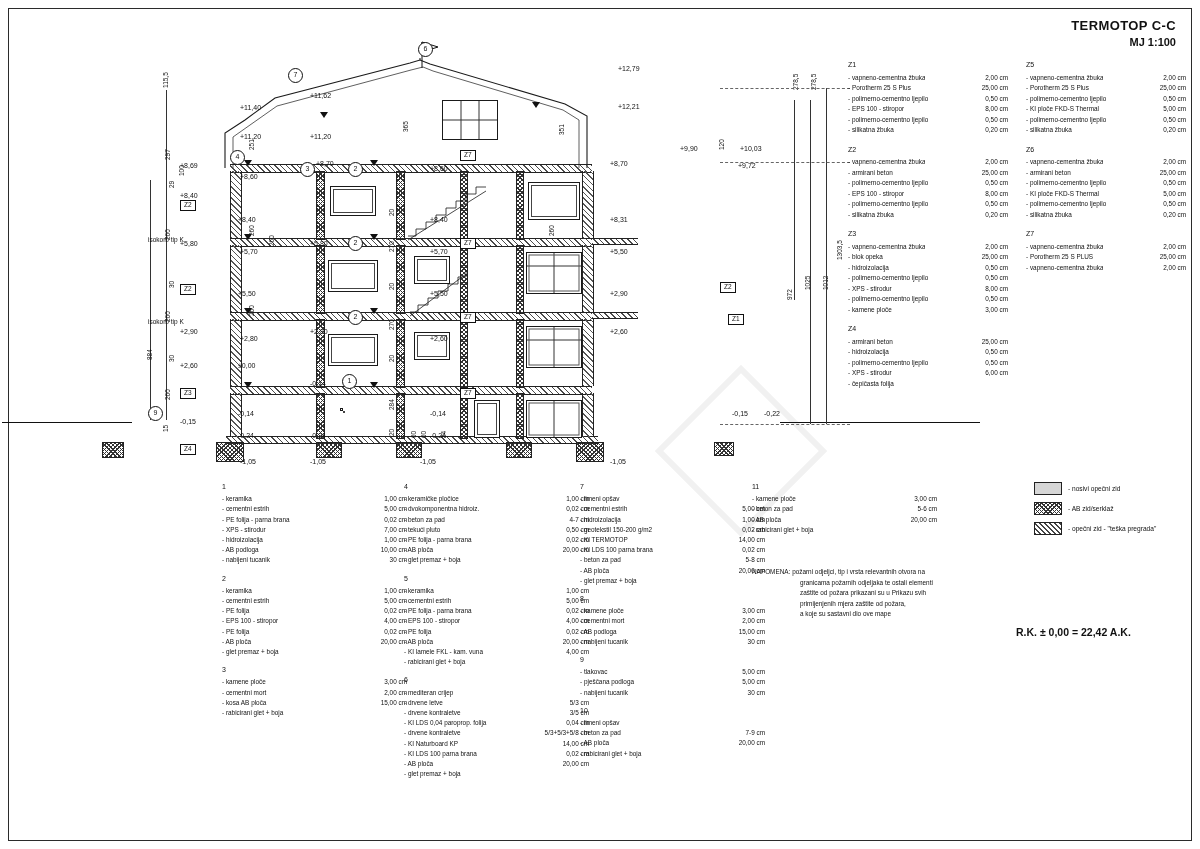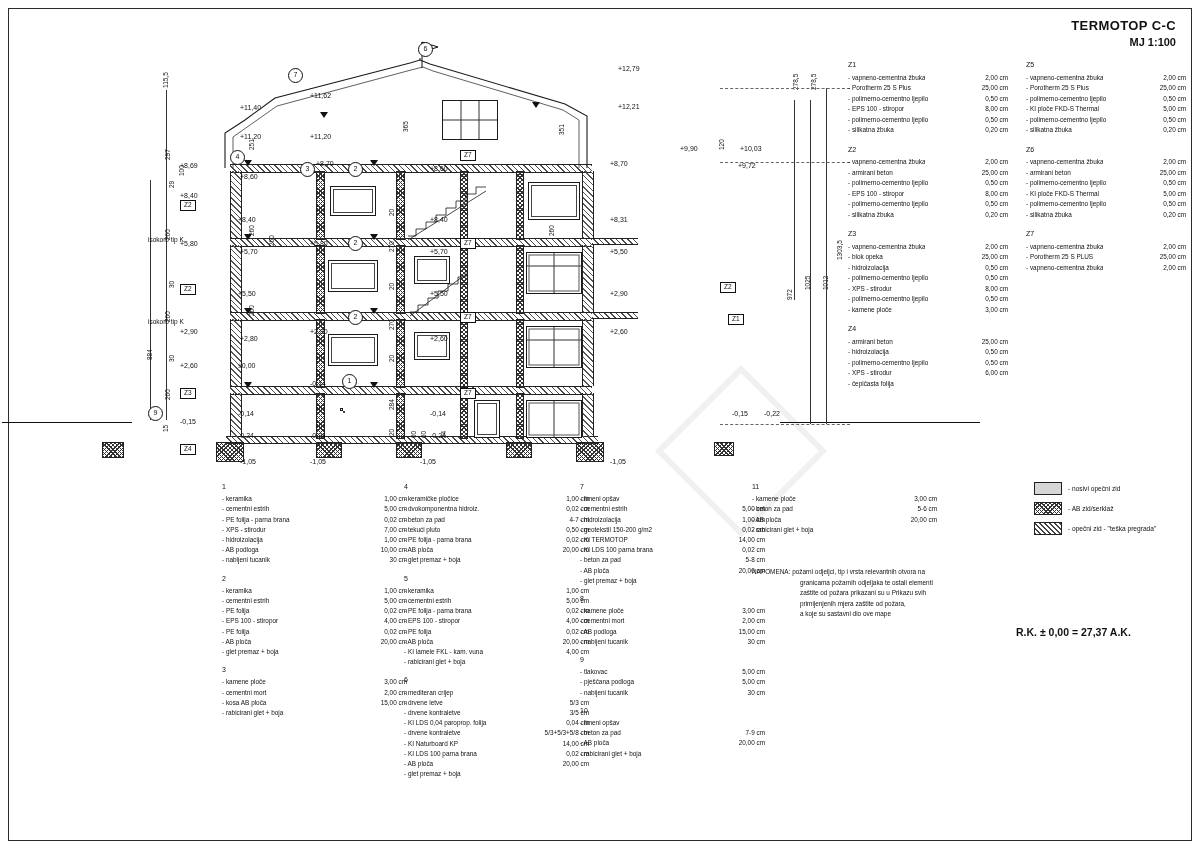--- a/index.html
+++ b/index.html
@@ -846,14 +846,14 @@
   </div>
 
   <div class="napomena">
     <div>NAPOMENA: požarni odjeljci, tip i vrsta relevantnih otvora na</div>
     <div style="padding-left:48px">granicama požarnih odjeljaka te ostali elementi</div>
     <div style="padding-left:48px">zaštite od požara prikazani su u Prikazu svih</div>
     <div style="padding-left:48px">primijenjenih mjera zaštite od požara,</div>
     <div style="padding-left:48px">a koje su sastavni dio ove mape</div>
   </div>
 
-  <div class="rk">R.K. ± 0,00 = 27,37 A.K.</div>
+  <div class="rk">R.K. ± 0,00 = 22,42 A.K.</div>
 </div>
 
 </body></html>

